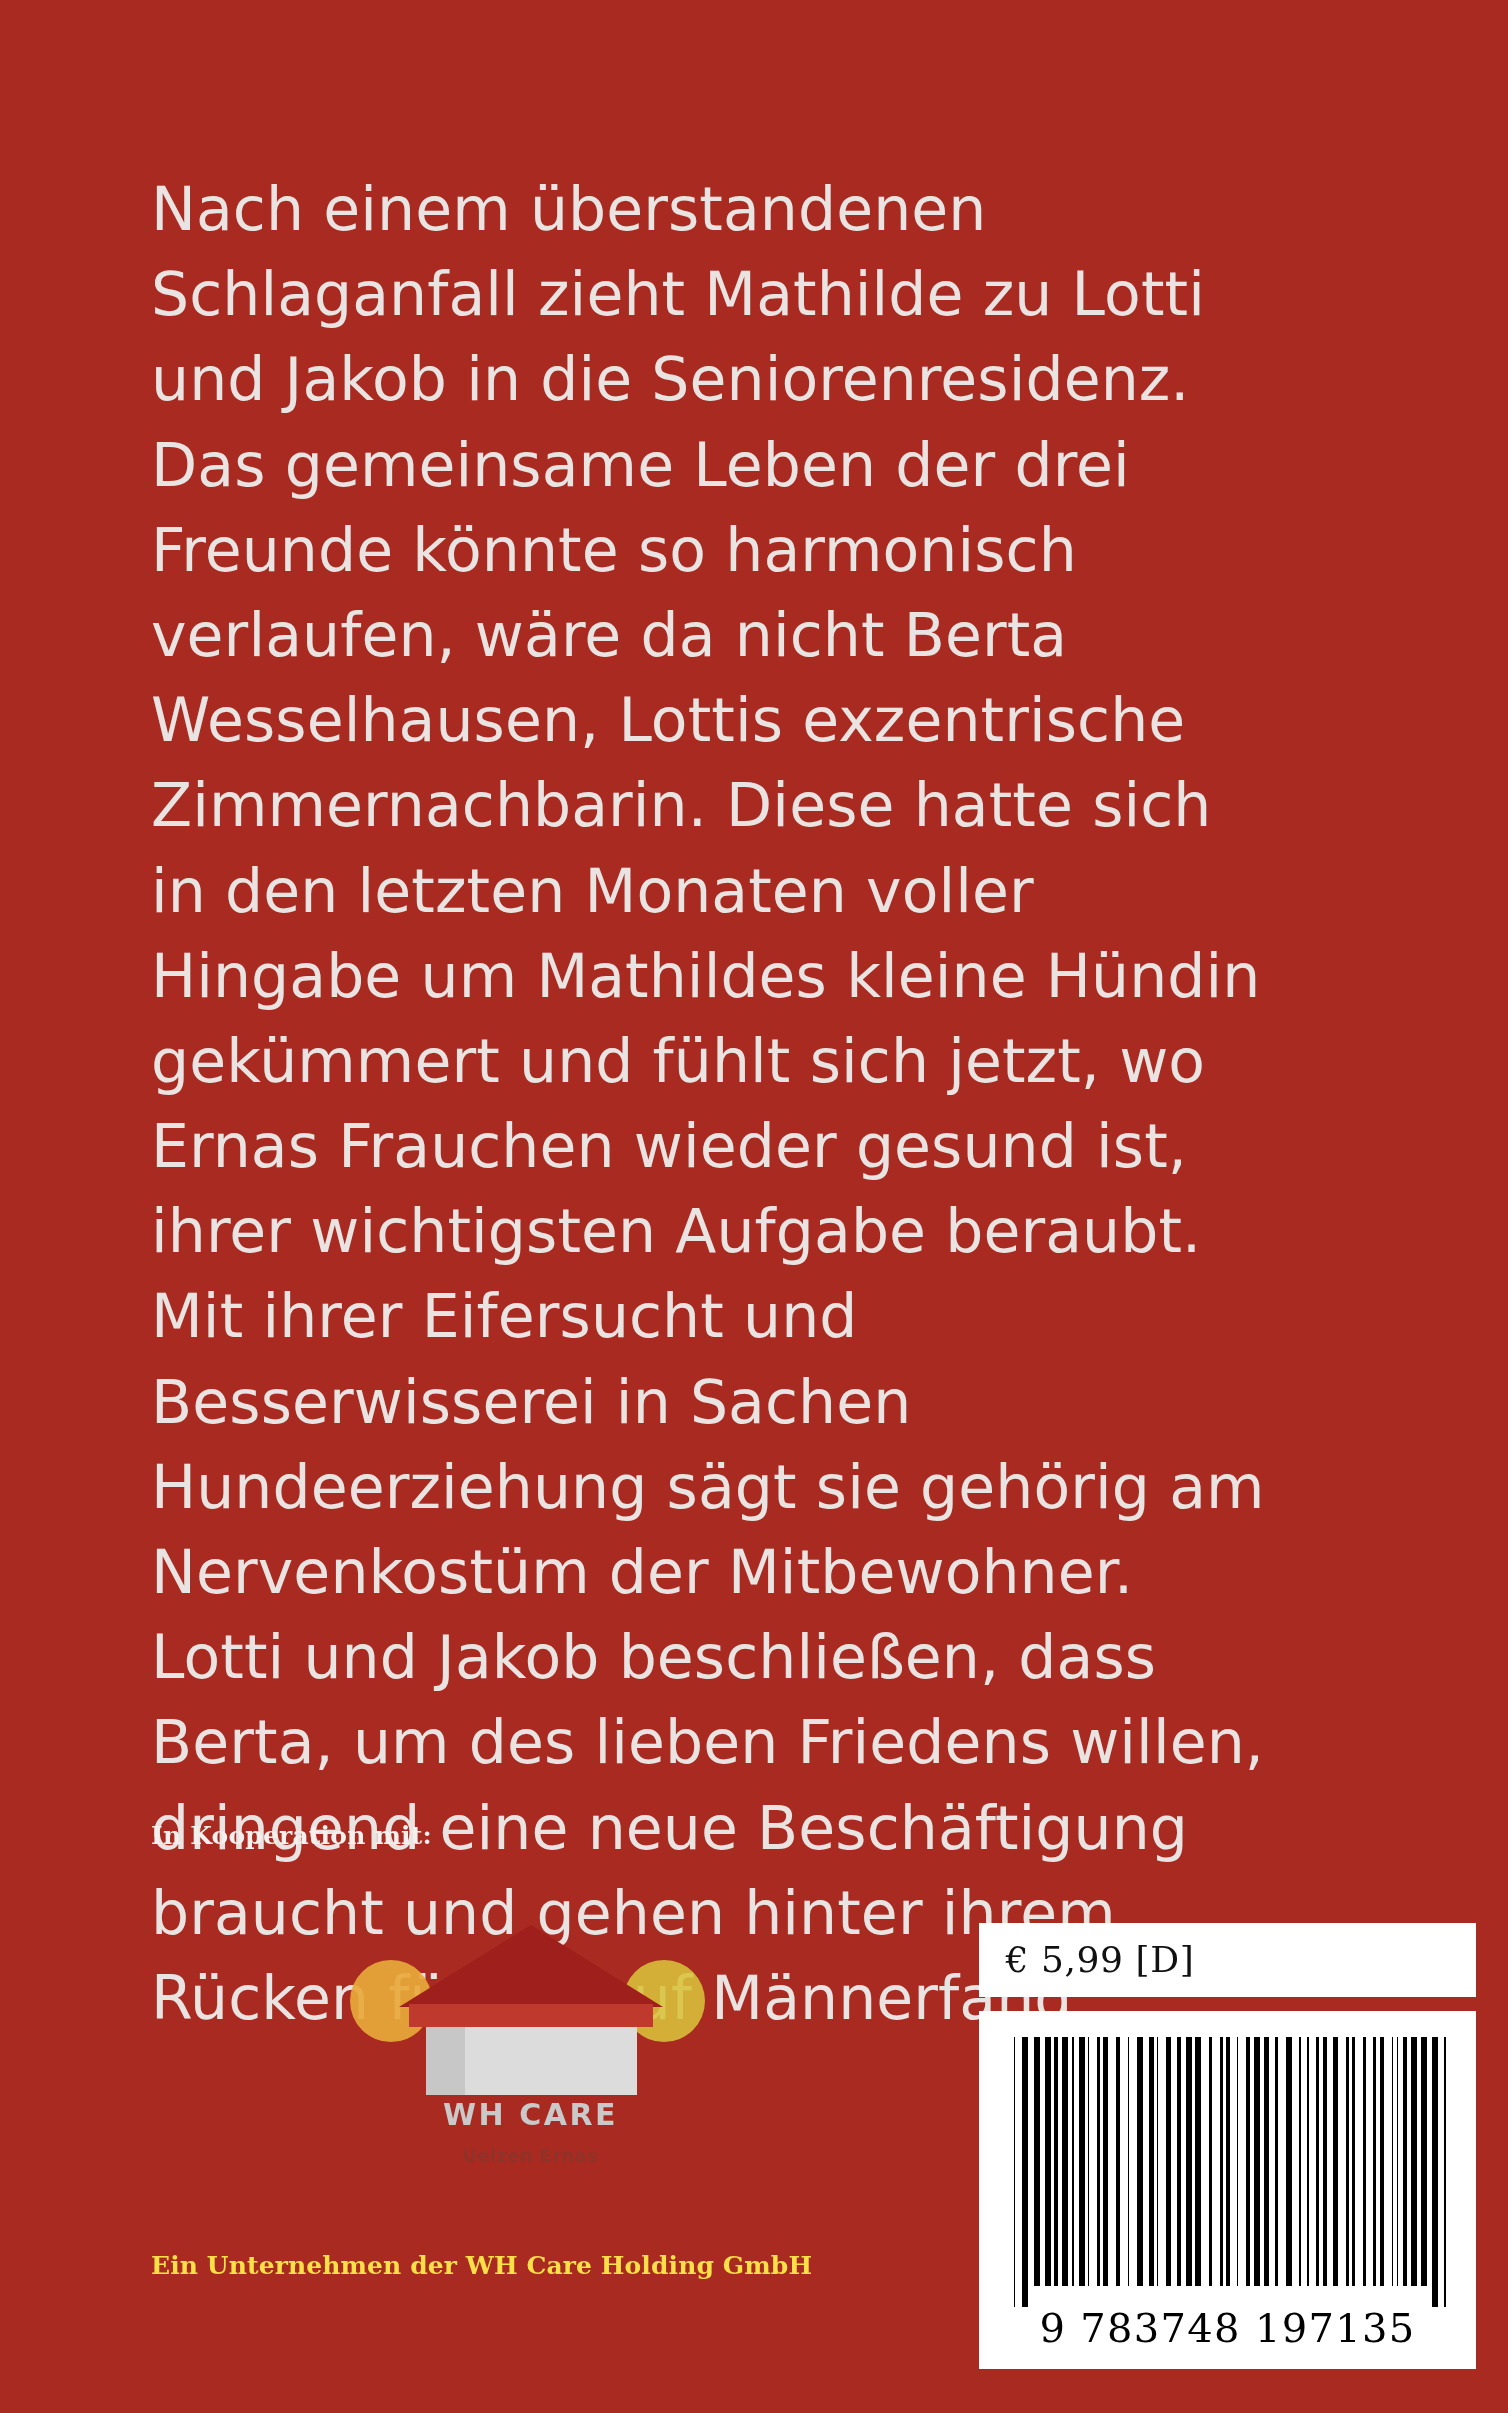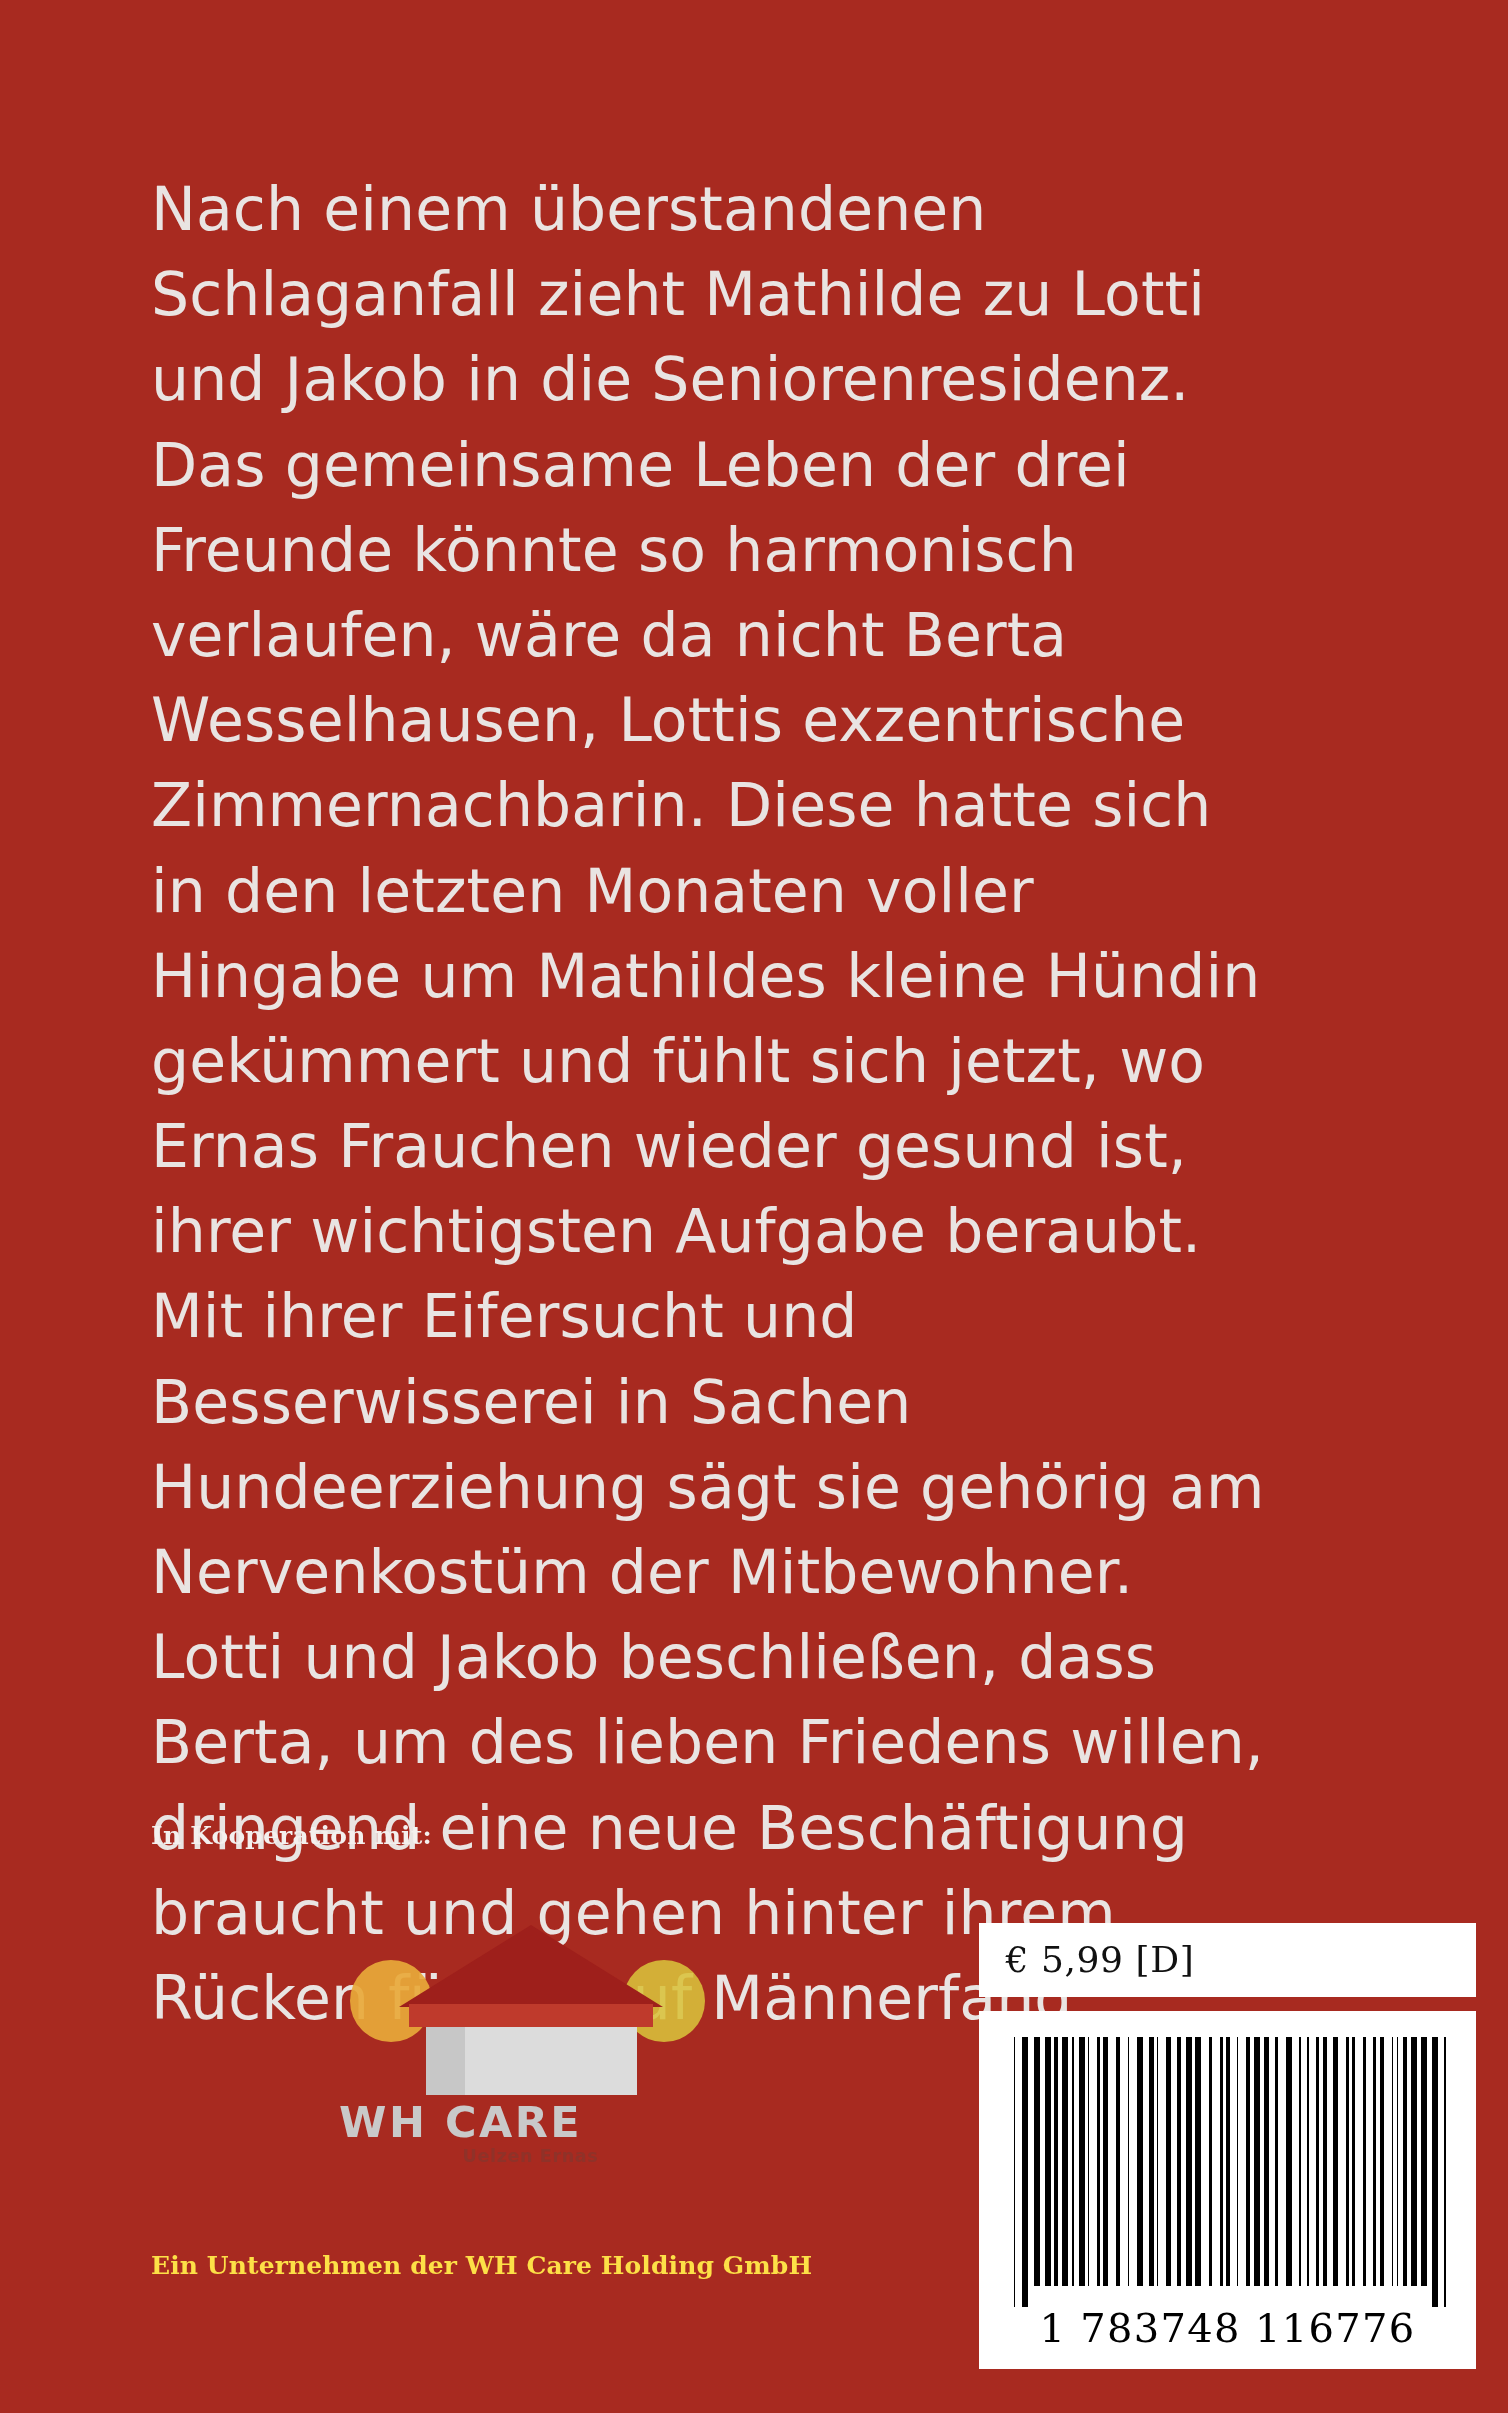--- a/index.html
+++ b/index.html
@@ -131,24 +131,25 @@
     top: 116px;
     width: 39px;
     height: 68px;
     background: #c7c7c7;
   }
   .logo-text {
     position: absolute;
     left: 0;
     top: 186px;
     width: 383px;
+    text-align: center;
     color: #c9c9c9;
     font-family: "DejaVu Sans", sans-serif;
     font-weight: 700;
-    font-size: 43px;
+    font-size: 30px;
     letter-spacing: 2.5px;
   }
   .logo-sub {
     position: absolute;
     left: 0;
     top: 235px;
     width: 383px;
     text-align: center;
     color: #8f3229;
     font-family: "DejaVu Sans", sans-serif;
@@ -348,18 +349,18 @@
           <div class="bar short" style="width:5.7px"></div>
           <div style="width:1.9px"></div>
           <div class="bar short" style="width:7.5px"></div>
           <div style="width:3.8px"></div>
           <div class="bar short" style="width:7.5px"></div>
           <div style="width:3.8px"></div>
           <div class="bar tall" style="width:7.5px"></div>
           <div style="width:5.7px"></div>
           <div class="bar tall" style="width:1.9px"></div>
         </div>
-      <div class="isbn-text">1 783748 116776</div>
+      <div class="isbn-text">9 783748 197135</div>
     </div>
   </div>
 
 </div>
 
 
 </body></html>

